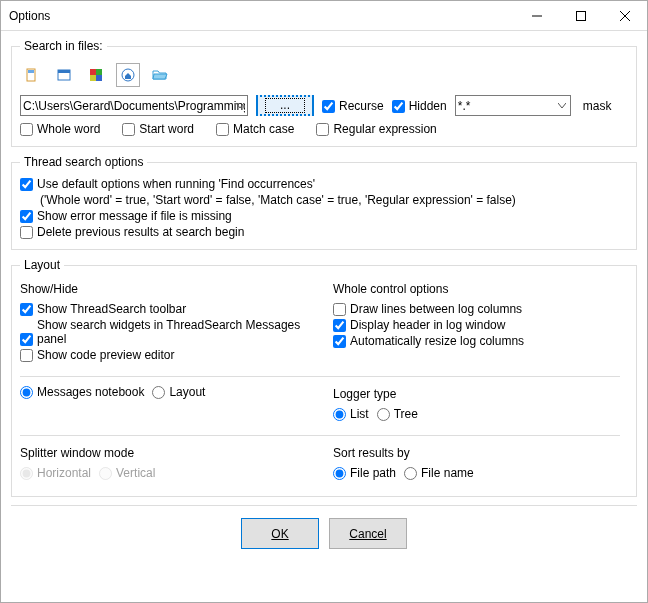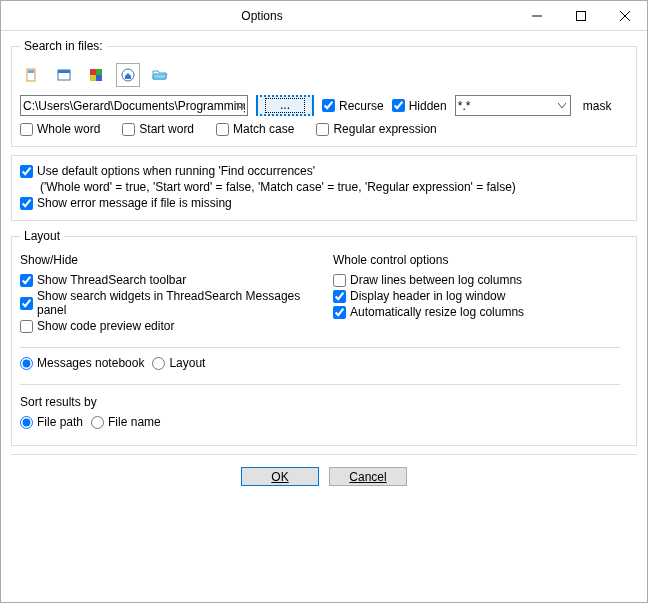--- a/index.html
+++ b/index.html
@@ -1,45 +1,45 @@
 <!DOCTYPE html>
 <html><head>
 <meta charset="utf-8">
 <style>
   * { box-sizing: border-box; font-family: "Segoe UI", Tahoma, sans-serif; font-size: 12px; }
   body { margin: 0; background: #fff; color: #000; }
   .window { width: 648px; height: 603px; border: 1px solid #aaa; background: #fff; display: flex; flex-direction: column; }
-  .titlebar { height: 30px; display: flex; align-items: center; padding: 0 0 0 8px; border-bottom: 1px solid #ddd; text-align: center; }
+  .titlebar { height: 30px; display: flex; align-items: center; padding: 0 0 0 8px; border-bottom: 1px solid #ddd; }
   .titlebar .title { flex: 1; }
   .winbtn { width: 44px; height: 29px; display: inline-flex; align-items: center; justify-content: center; }
   .winbtn svg { stroke: #000; stroke-width: 1; fill: none; }
   .content { padding: 8px 10px; flex: 1; }
   fieldset { border: 1px solid #ddd; margin: 0 0 8px 0; padding: 6px 16px 8px 8px; }
   legend { padding: 0 4px; color: #000; }
   .inner-group { border: none; margin: 0 0 6px 0; padding: 0; }
   .inner-group > .lbl { display: block; margin: 4px 0 6px 0; }
   .toolbar { display: flex; gap: 8px; margin: 4px 0 8px 0; }
   .tbtn { width: 24px; height: 24px; border: 1px solid #adadad; background: #e1e1e1; display: inline-flex; align-items: center; justify-content: center; background: #fff;}
   .tbtn.flat { border: 1px solid transparent; background: transparent; }
   .row { display: flex; align-items: center; gap: 8px; margin: 2px 0; }
   select, input[type=text].combo { height: 21px; border: 1px solid #7a7a7a; padding: 1px 2px; font-size: 12px; }
   .combo-wrap { position: relative; display: inline-block; }
   .combo-wrap input { width: 100%; padding-right: 18px; }
   .combo-wrap .arrow { position: absolute; right: 1px; top: 1px; bottom: 1px; width: 15px; display: flex; align-items: center; justify-content: center; pointer-events: none; }
   .combo-wrap .arrow svg { width: 8px; height: 6px; }
   .dotsbtn { width: 58px; height: 21px; border: 2px solid #0078d7; background: #e5f1fb; display:inline-flex; align-items:center; justify-content:center; border-style: dotted double;}
   .dotsbtn-inner { border:1px dotted #000; padding:0px 14px; line-height:13px;}
-  label.ck { display: inline-flex; align-items: center; gap: 4px; }
+  label.ck { display: inline-flex; align-items: flex-end; gap: 4px; }
   input[type=checkbox], input[type=radio] { margin: 0; width: 13px; height: 13px; }
   .faint { color: #000; padding-left: 20px; }
   .two-col { display: flex; gap: 26px; }
   .col { flex: 1; }
   .sep { border-top: 1px solid #ddd; margin: 6px 0; }
   .buttons { display: flex; gap: 10px; justify-content: center; padding: 6px 0 10px; }
-  .btn { min-width: 78px; height: 19px; border: 1px solid #adadad; background: #e1e1e1; padding: 0 10px; }
+  .btn { min-width: 78px; height: 31px; border: 1px solid #adadad; background: #e1e1e1; padding: 0 10px; }
   .btn.focus { border: 1px solid #0078d7; background: #e1e1e1; }
   .btn .ul { text-decoration: underline; }
   .disabled label { color: #a0a0a0; }
   input[type=radio]:disabled { opacity: 0.5;}
   .mask-label { margin-left: 4px; }
 </style>
 </head>
 <body>
 
 <div class="window">
@@ -147,35 +147,42 @@
             <span>Match case</span>
           </label>
         <label class="ck">
             <input type="checkbox" style="">
             <span>Regular expression</span>
           </label>
       </div>
     </fieldset>
 
     <fieldset>
+      <legend>Thread search options</legend>
       <div class="row">
           <label class="ck">
             <input type="checkbox" checked="" style="">
             <span>Use default options when running 'Find occurrences'</span>
           </label>
         </div>
       <div class="row">
           <span class="faint">('Whole word' = true, 'Start word' = false, 'Match case' = true, 'Regular expression' = false)</span>
         </div>
       <div class="row">
           <label class="ck">
             <input type="checkbox" checked="" style="">
             <span>Show error message if file is missing</span>
           </label>
         </div>
+      <div class="row">
+          <label class="ck">
+            <input type="checkbox" style="">
+            <span>Delete previous results at search begin</span>
+          </label>
+        </div>
     </fieldset>
 
     <fieldset>
       <legend>Layout</legend>
 
       <div class="two-col">
         <div class="col inner-group">
           <span class="lbl">Show/Hide</span>
           <div class="row">
               <label class="ck">
@@ -227,25 +234,51 @@
             <label class="ck">
                 <input type="radio" name="pm" checked="" style="">
                 <span>Messages notebook</span>
               </label>
             <label class="ck">
                 <input type="radio" name="pm" style="">
                 <span>Layout</span>
               </label>
           </div>
         </div>
+        <div class="col inner-group">
+          <span class="lbl">Logger type</span>
+          <div class="row">
+            <label class="ck">
+                <input type="radio" name="lg" checked="" style="">
+                <span>List</span>
+              </label>
+            <label class="ck">
+                <input type="radio" name="lg" style="">
+                <span>Tree</span>
+              </label>
+          </div>
+        </div>
       </div>
 
       <div class="sep"></div>
 
       <div class="two-col">
+        <div class="col inner-group disabled">
+          <span class="lbl" style="color:#000">Splitter window mode</span>
+          <div class="row">
+            <label class="ck">
+                <input type="radio" name="sp" disabled="" checked="" style="">
+                <span>Horizontal</span>
+              </label>
+            <label class="ck">
+                <input type="radio" name="sp" disabled="" style="">
+                <span>Vertical</span>
+              </label>
+          </div>
+        </div>
         <div class="col inner-group">
           <span class="lbl">Sort results by</span>
           <div class="row">
             <label class="ck">
                 <input type="radio" name="so" checked="" style="">
                 <span>File path</span>
               </label>
             <label class="ck">
                 <input type="radio" name="so" style="">
                 <span>File name</span>

